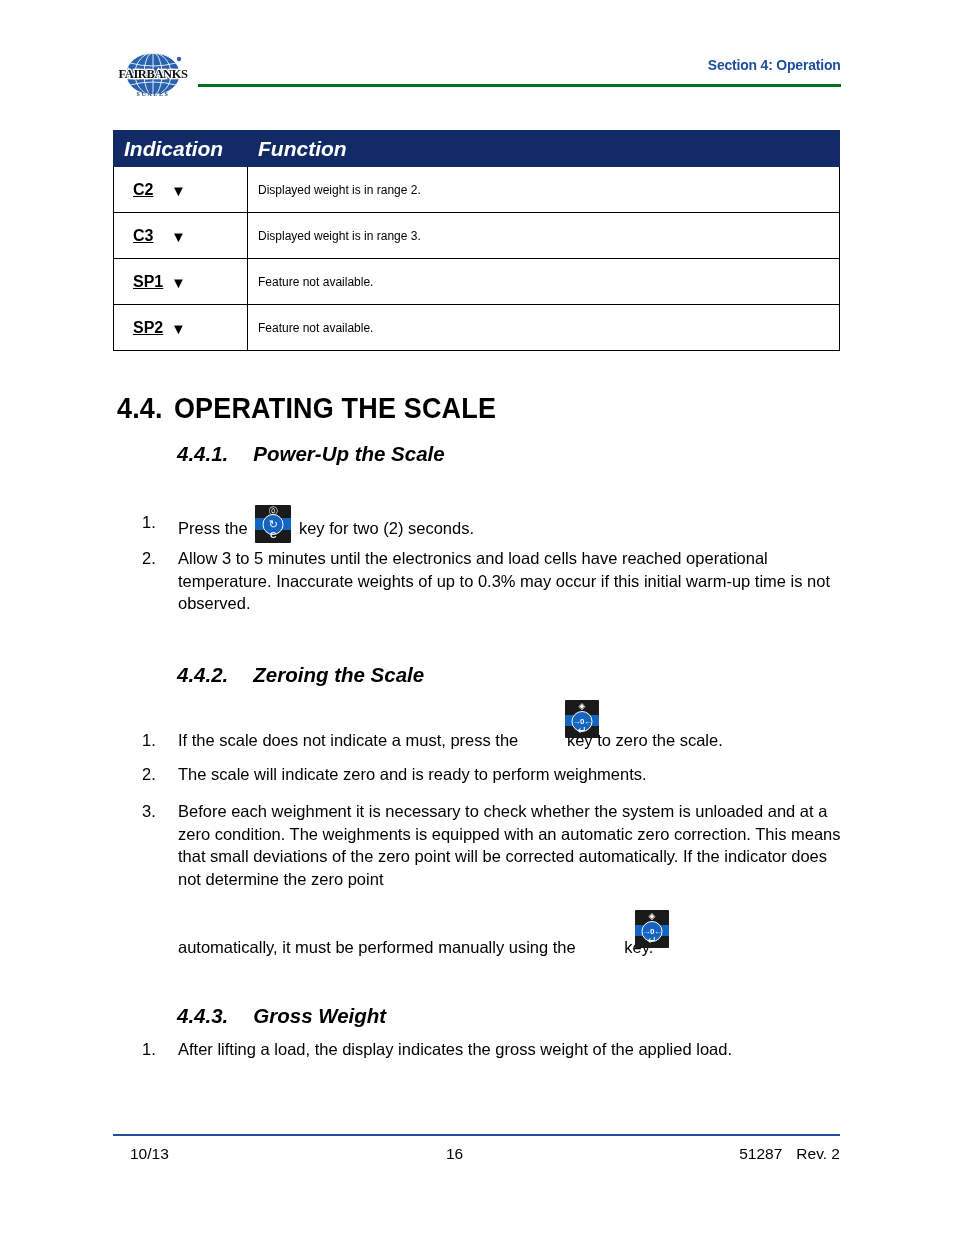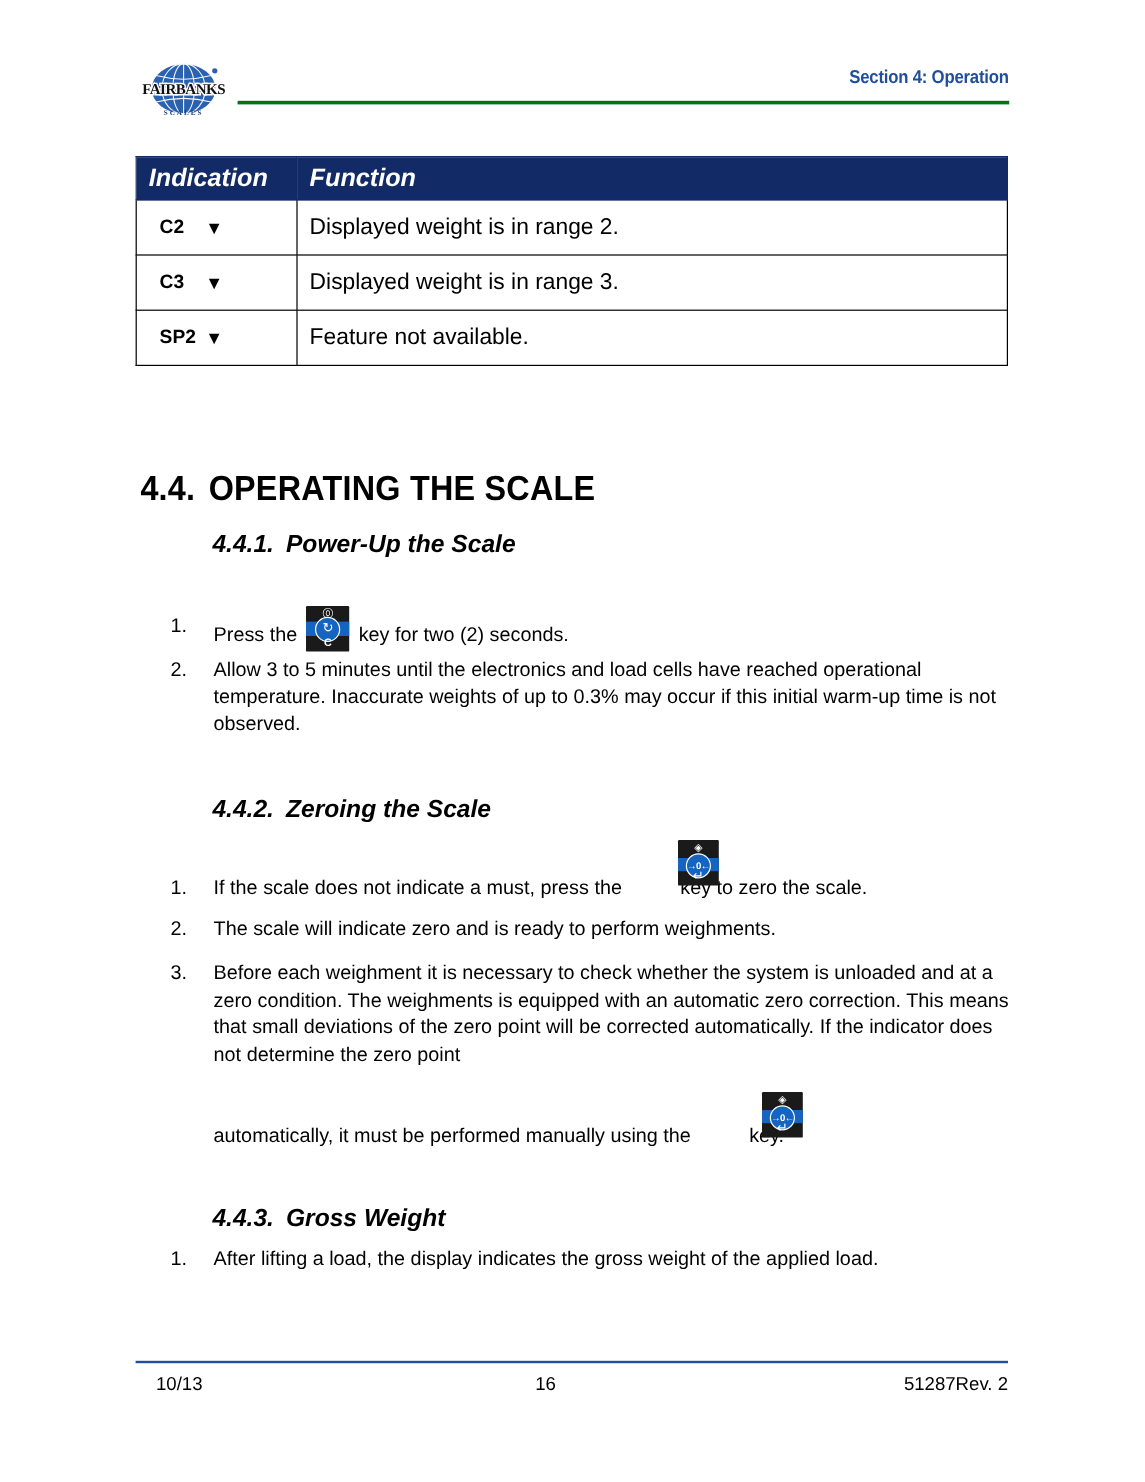--- a/index.html
+++ b/index.html
@@ -94,30 +94,31 @@
     width: 123px;
     font-size: 16px;
     font-weight: bold;
     text-align: left;
     padding-left: 19px !important;
     white-space: nowrap;
   }
   .cell-ind .ind-code {
     display: inline-block;
     min-width: 38px;
+    text-decoration: underline;
   }
   .cell-ind .ind-arrow {
     display: inline-block;
     font-size: 15px;
     line-height: 1;
     position: relative;
     top: 1px;
   }
   .cell-func {
-    font-size: 19px;
+    font-size: 12px;
     padding-left: 10px !important;
   }
 
   
   .h-section {
     position: absolute;
     left: 117px;
     top: 392px;
     font-family: "Liberation Sans Narrow", "Liberation Sans", sans-serif;
     font-weight: bold;
@@ -130,21 +131,21 @@
   .h-section .num { margin-right: 12px; }
 
   .h-sub {
     position: absolute;
     left: 177px;
     font-weight: bold;
     font-style: italic;
     font-size: 20.5px;
     white-space: nowrap;
   }
-  .h-sub .num { margin-right: 10px; }
+  .h-sub .num { margin-right: 25px; }
   #h441 { top: 442px; }
   #h442 { top: 663px; }
   #h443 { top: 1004px; }
 
   
   .li {
     position: absolute;
     font-size: 16.5px;
     line-height: 22.5px;
   }
@@ -265,21 +266,21 @@
     position: absolute;
     left: 113px;
     top: 1145px;
     width: 727px;
     height: 22px;
     font-size: 15.5px;
   }
   .footer .f-left   { position: absolute; left: 17px;     top: 0; }
   .footer .f-center { position: absolute; left: 333px; top: 0; }
   .footer .f-right  { position: absolute; right: 0;    top: 0; white-space: nowrap; }
-  .footer .f-right .f-rev { }
+  .footer .f-right .f-rev { margin-left: 14px; }
 </style>
 </head>
 <body>
 
 <div class="page">
 
   <div class="page-header">
 
     <div class="logo-wrap">
       <svg class="logo-svg" width="80" height="52" viewBox="0 0 80 52">
@@ -319,20 +320,26 @@
         <td class="cell-func">Displayed weight is in range 2.</td>
       </tr>
       <tr>
         <td class="cell-ind">
           <span class="ind-code">C3</span><span class="ind-arrow">▼</span>
         </td>
         <td class="cell-func">Displayed weight is in range 3.</td>
       </tr>
       <tr>
         <td class="cell-ind">
+          <span class="ind-code">SP1</span><span class="ind-arrow">▼</span>
+        </td>
+        <td class="cell-func">Feature not available.</td>
+      </tr>
+      <tr>
+        <td class="cell-ind">
           <span class="ind-code">SP2</span><span class="ind-arrow">▼</span>
         </td>
         <td class="cell-func">Feature not available.</td>
       </tr>
     </tbody>
   </table>
 
   <div class="h-section">
     <span class="num">4.4.</span><span>OPERATING THE SCALE</span>
   </div>

